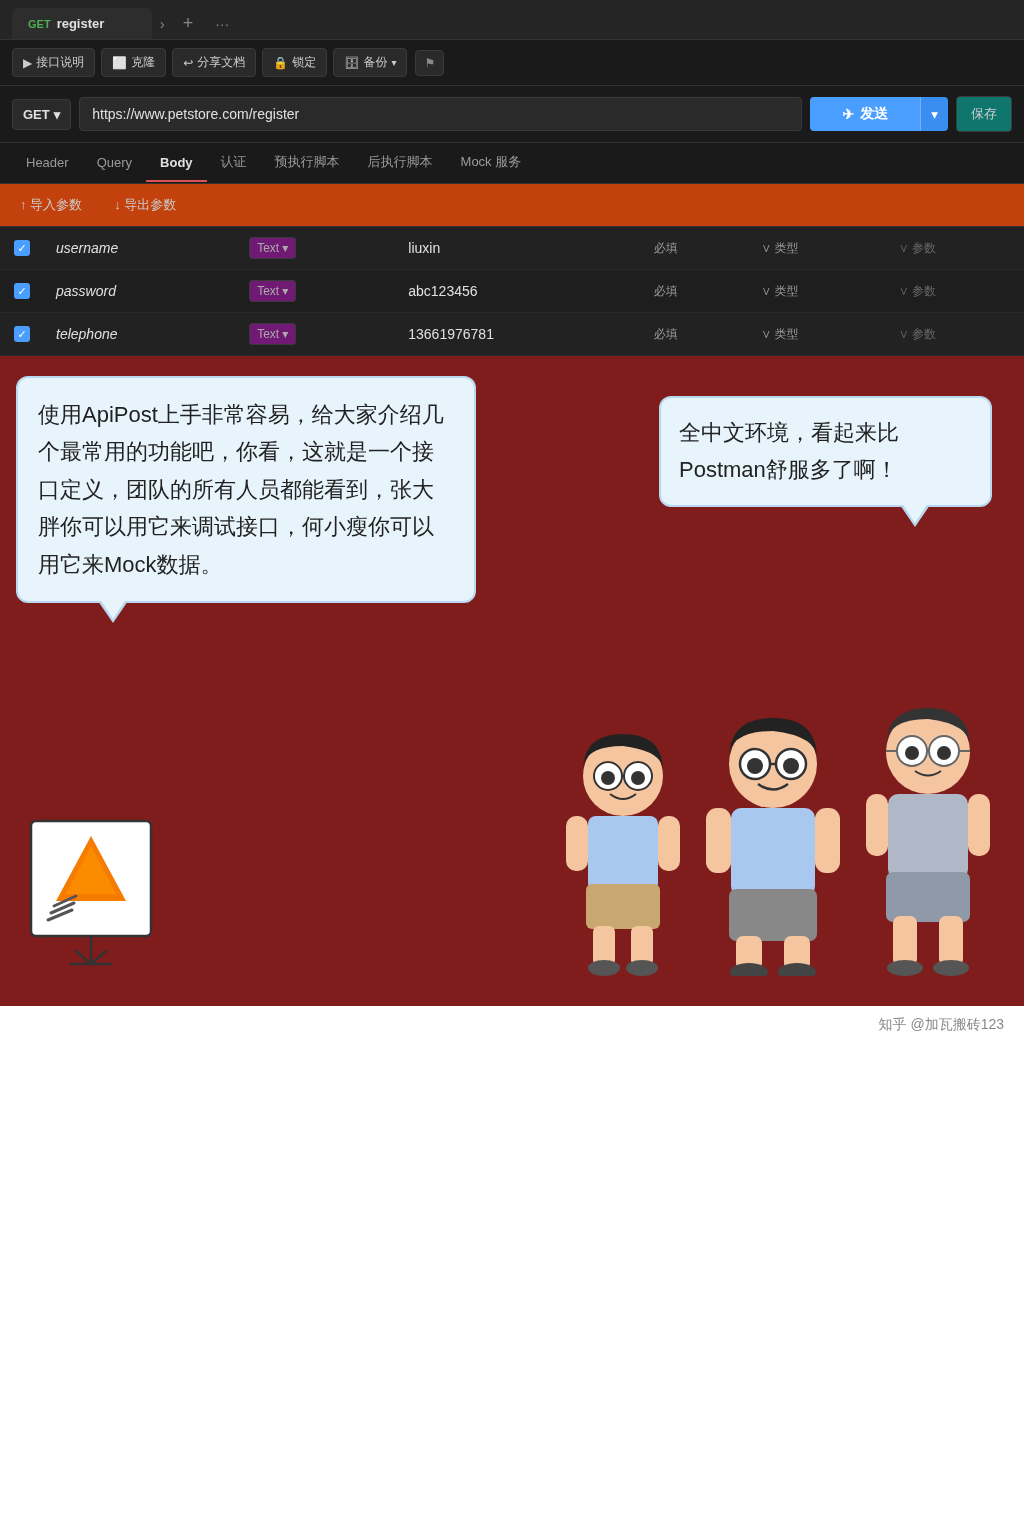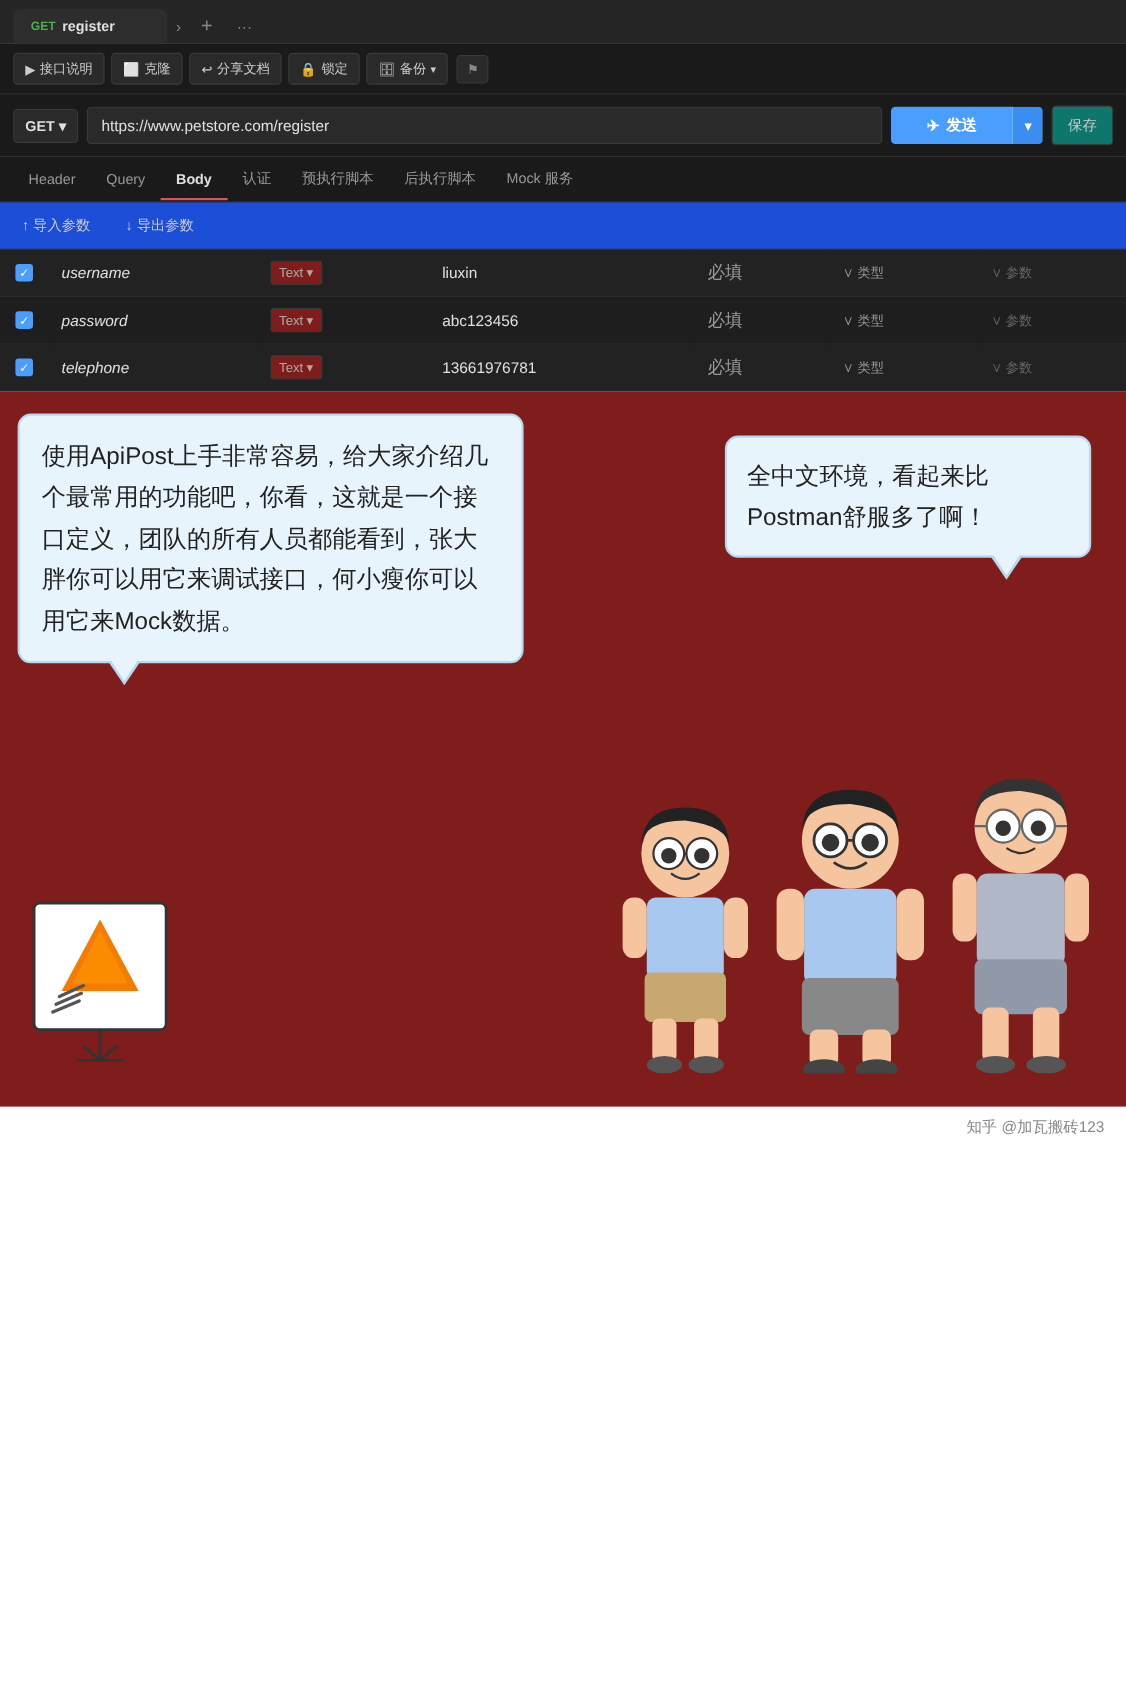--- a/index.html
+++ b/index.html
@@ -186,21 +186,21 @@
       border-bottom: 2px solid transparent;
     }
     .sub-tab.active {
       color: #e0e0e0;
       border-bottom: 2px solid #e05252;
       font-weight: bold;
     }
 
     
     .params-toolbar {
-      background: #1d4ed8;
+      background: #c2410c;
       display: flex;
       align-items: center;
       padding: 8px 12px;
       gap: 8px;
       border-bottom: 1px solid #333;
     }
     .params-btn {
       color: #ccc;
       font-size: 13px;
       padding: 4px 8px;
@@ -249,38 +249,38 @@
       font-size: 11px;
       cursor: pointer;
     }
     .field-name {
       color: #e0e0e0;
       font-size: 14px;
       min-width: 80px;
       font-style: italic;
     }
     .type-badge {
-      background: #7f1d1d;
+      background: #701a75;
       border: 1px solid #3a3a3a;
       border-radius: 3px;
       color: #aaa;
       font-size: 12px;
       padding: 3px 7px;
       cursor: pointer;
       display: inline-flex;
       align-items: flex-start;
       gap: 3px;
     }
     .field-value {
       color: #e0e0e0;
       font-size: 14px;
     }
     .required-badge {
       color: #999;
-      font-size: 16px;
+      font-size: 12px;
     }
     .type-label {
       color: #999;
       font-size: 12px;
     }
     .more-label {
       color: #666;
       font-size: 12px;
     }
     .row-even { background: #222; }

